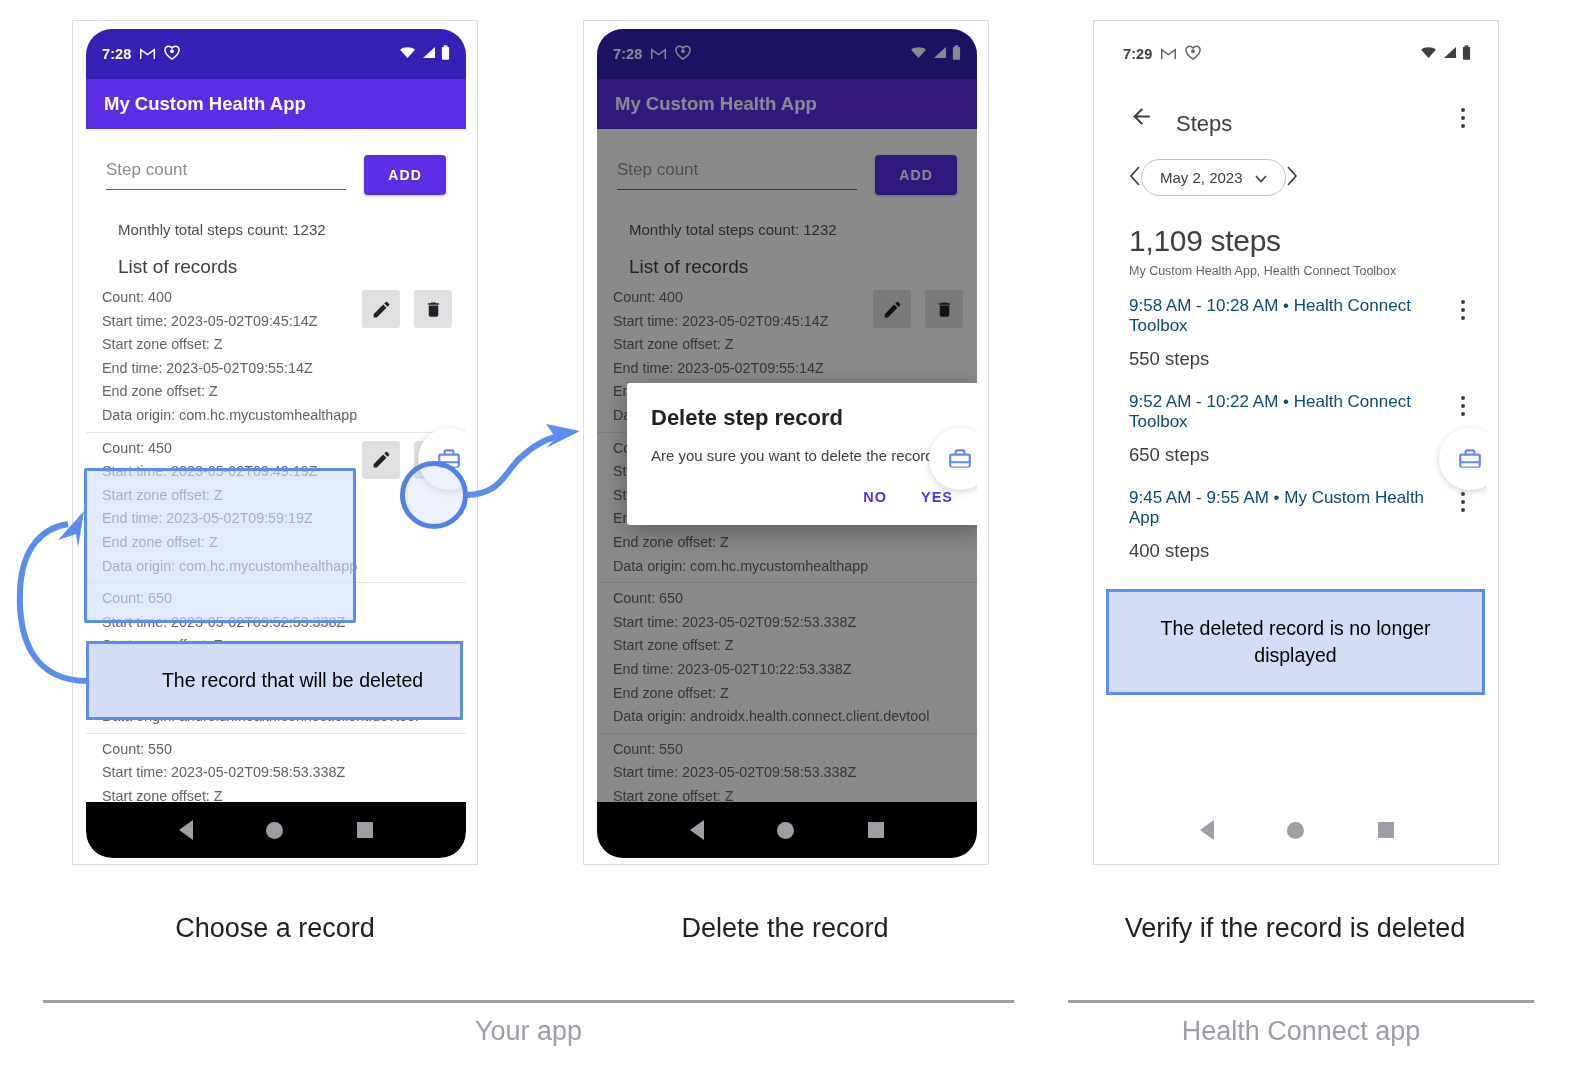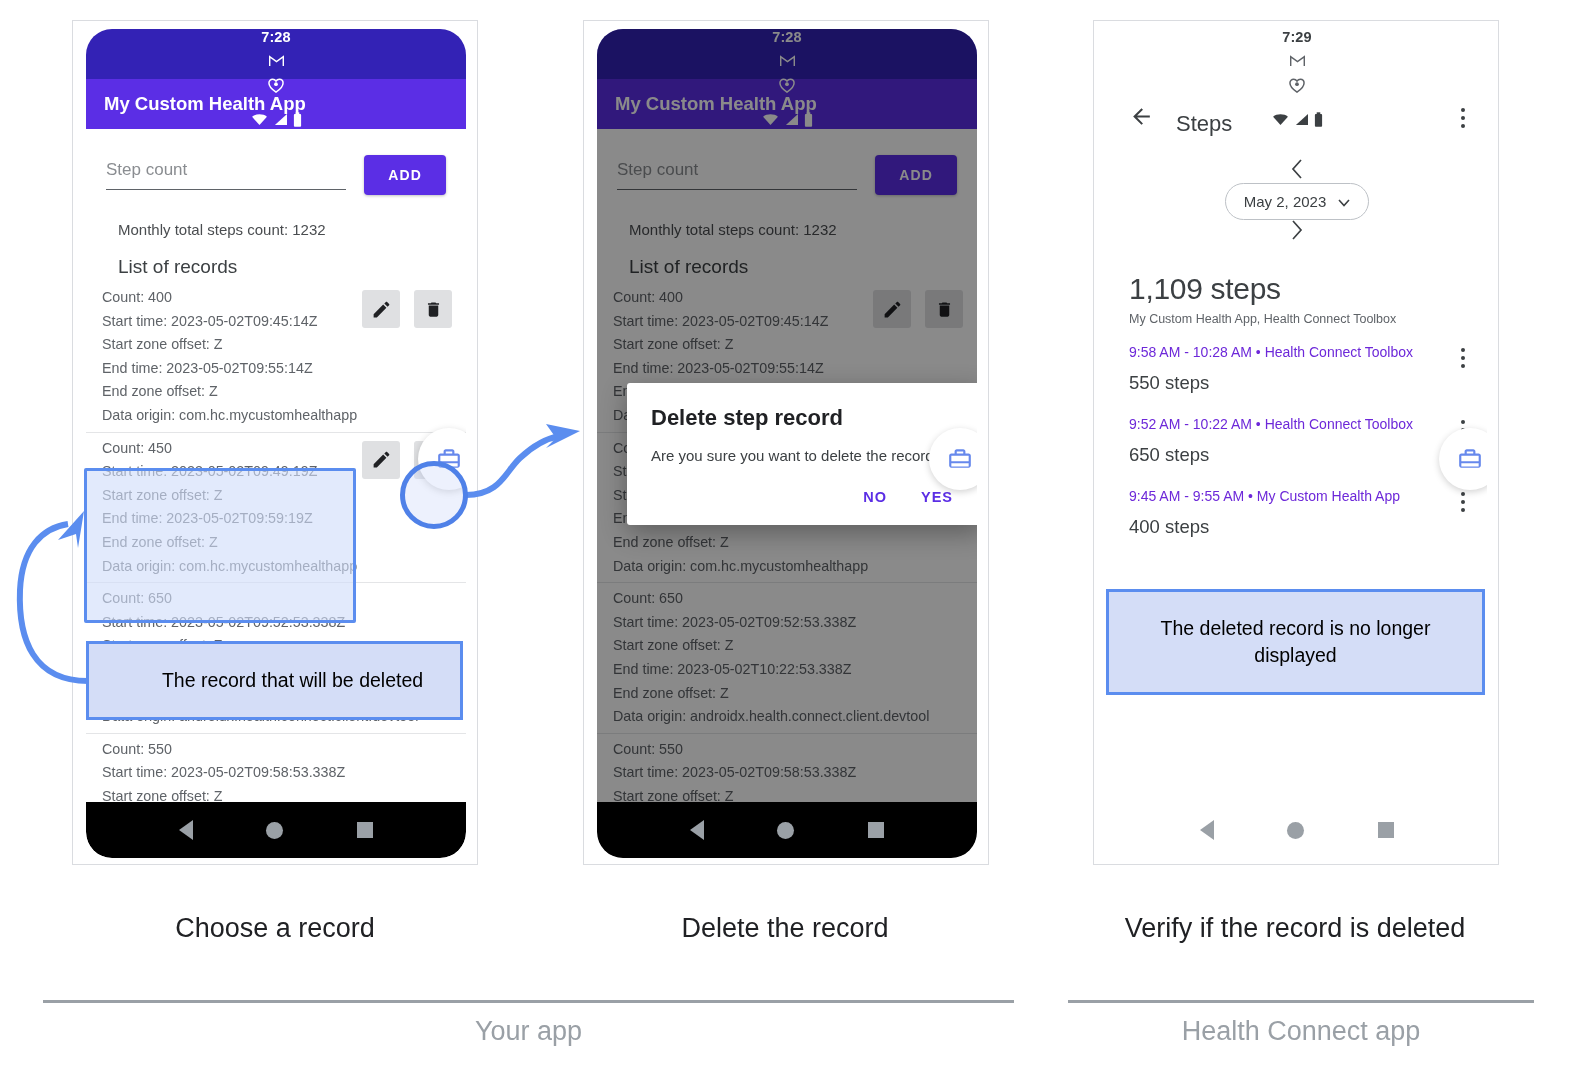--- a/index.html
+++ b/index.html
@@ -27,21 +27,21 @@
     width: 380px; height: 829px;
     border-radius: 26px 26px 26px 26px;
     overflow: hidden;
     background: #ffffff;
   }
 
   
   .statusbar {
     height: 50px; display: flex; align-items: center;
     padding: 0 16px; gap: 8px;
-    font-size: 14.5px; font-weight: bold; letter-spacing: .1px; flex-direction: column;
+    font-size: 14.5px; font-weight: bold; letter-spacing: .1px;
   }
   .statusbar.dark { background: #3322B5; color: #ffffff; }
   .statusbar.light { background: #ffffff; color: #3c4043; }
   .statusbar .spacer { flex: 1; }
   .sb-icons { display: flex; align-items: center; gap: 5px; }
 
   
   .appbar {
     height: 50px; background: #5B2EE5;
     display: flex; align-items: center; padding: 0 18px;
@@ -121,31 +121,31 @@
   .dialog .acts { display: flex; justify-content: flex-end; gap: 34px; padding: 22px 6px 10px 0; }
   .dialog .acts button {
     background: none; border: none; cursor: pointer;
     color: #5B2EE5; font-size: 14.5px; font-weight: bold;
     letter-spacing: 1px; font-family: "Liberation Sans", sans-serif;
   }
 
   
   .hc-topbar { display: flex; align-items: center; padding: 20px 22px 12px 22px; }
   .hc-topbar .title { font-size: 22px; color: #3c4043; margin-left: 22px; flex: 1; margin-top: 12px; }
-  .hc-daterow { display: flex; align-items: center; justify-content: flex-start; padding: 10px 22px 0 22px; flex-direction: column; }
+  .hc-daterow { display: flex; align-items: center; justify-content: flex-start; padding: 10px 22px 0 22px; }
   .hc-datepill {
     border: 1px solid #bdc1c6; border-radius: 20px;
     padding: 9px 18px; font-size: 15px; color: #3c4043;
     display: flex; align-items: center; gap: 12px; cursor: pointer;
   }
   .hc-total { padding: 28px 22px 0 22px; }
   .hc-total .big { font-size: 30px; color: #3c4043; letter-spacing: -.3px; }
   .hc-total .sub { font-size: 12.5px; color: #5f6368; margin-top: 6px; }
   .hc-item { position: relative; padding: 18px 60px 4px 22px; }
-  .hc-item .meta { font-size: 14px; color: #6d28d9; }
+  .hc-item .meta { font-size: 17px; color: #0c4a6e; }
   .hc-item .val { font-size: 18.5px; color: #3c4043; margin-top: 12px; }
   .kebab { position: absolute; right: 22px; top: 22px; display: flex; flex-direction: column; gap: 4px; cursor: pointer; }
   .kebab i { display: block; width: 4px; height: 4px; border-radius: 50%; background: #3c4043; }
 
   
   .hl {
     position: absolute; z-index: 40;
     border: 3.5px solid #5b8def;
     background: rgba(209,221,250,.62);
     border-radius: 2px;

